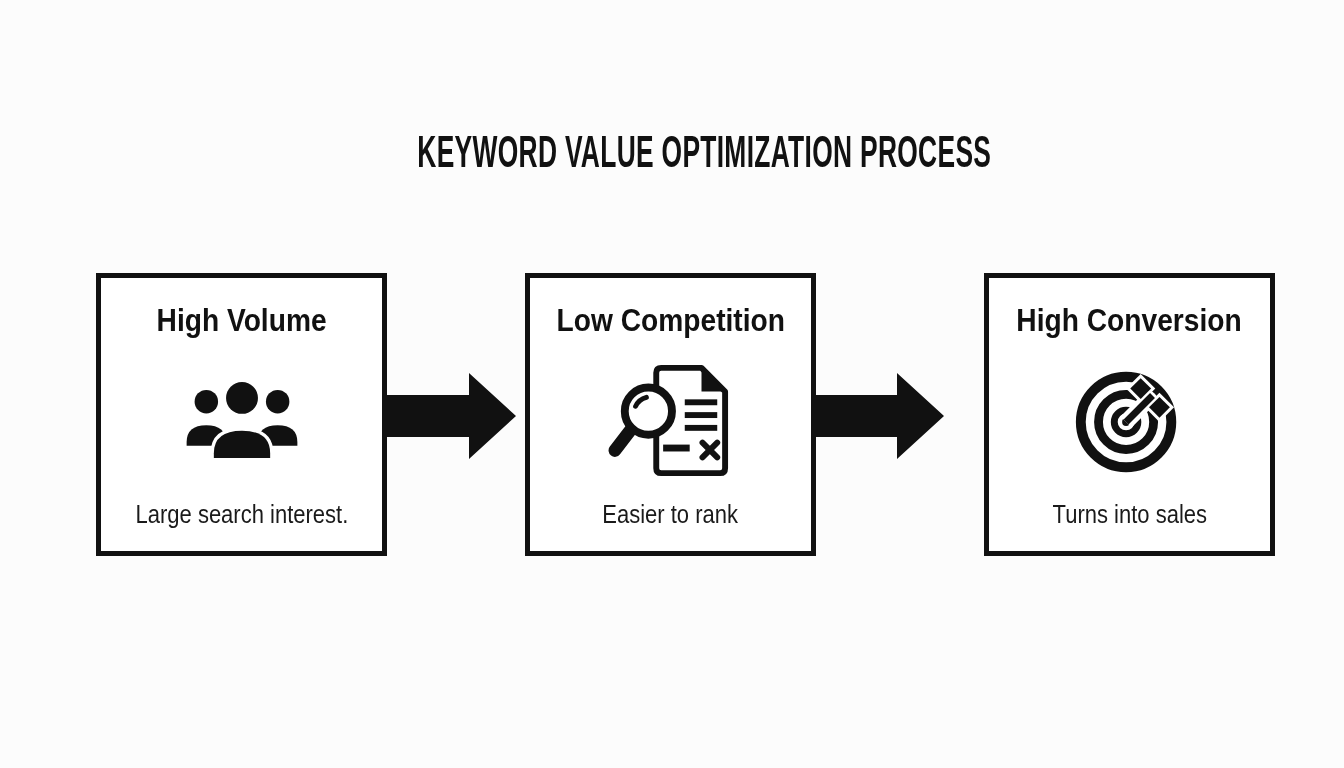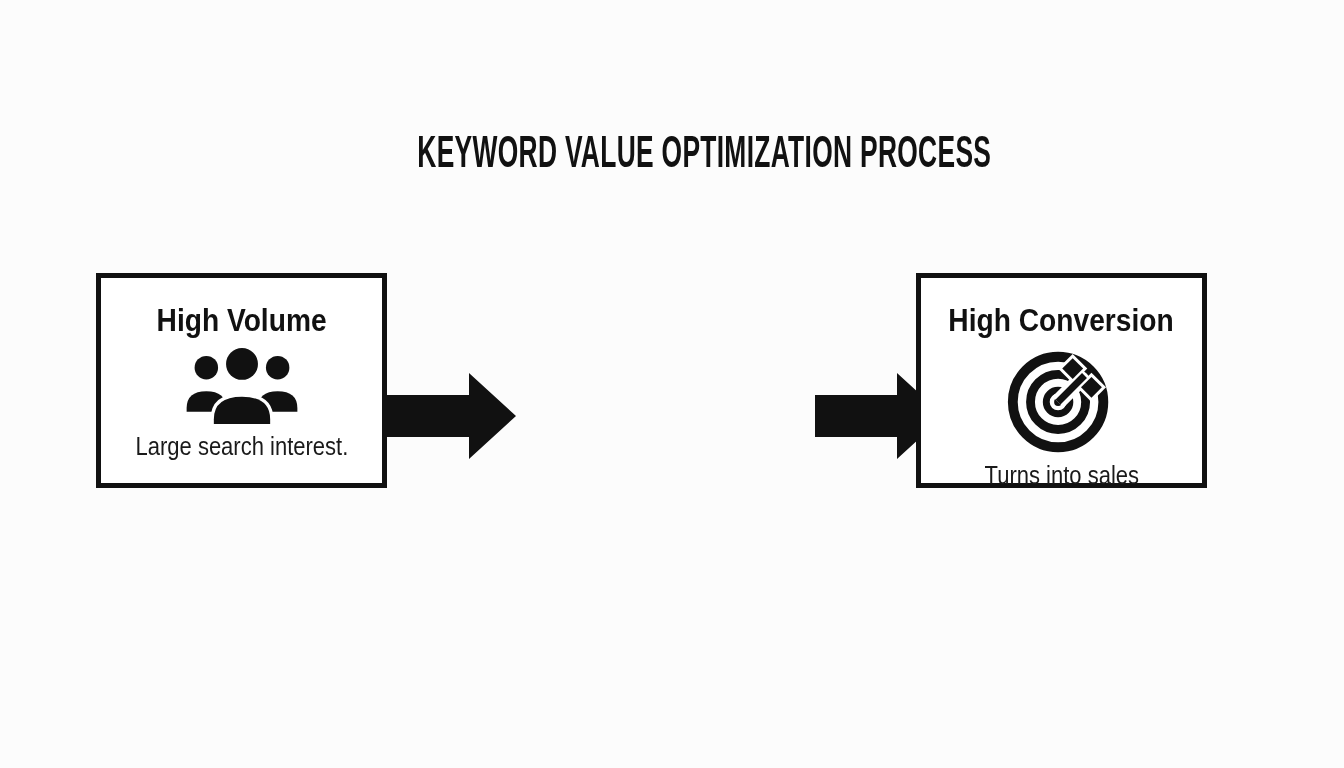--- a/index.html
+++ b/index.html
@@ -34,32 +34,32 @@
     letter-spacing:0.5px;
     transform:scaleX(0.60);
     transform-origin:center;
     color:var(--ink);
   }
 
   
   .step-card{
     position:absolute;
     top:273px;
-    width:291px;height:215px;
+    width:291px;height:283px;
     background:var(--panel);
     border:5px solid var(--ink);
     display:flex;
     flex-direction:column;
     align-items:center;
     justify-content:space-between;
     padding:24px 6px 22px 6px;
   }
   .card-1{left:96px;}
   .card-2{left:525px;}
-  .card-3{left:916px;}
+  .card-3{left:984px;}
 
   .step-heading{
     font-size:32px;
     font-weight:700;
     white-space:nowrap;
     transform:scaleX(0.88);
     transform-origin:center;
   }
   .step-caption{
     font-size:25px;
@@ -111,20 +111,42 @@
     </div>
     <div class="step-caption">Large search interest.</div>
   </div>
 
   <div class="flow-arrow flow-arrow-1">
     <svg width="130" height="88" viewBox="0 0 130 88" aria-hidden="true">
       <polygon points="0,23 82,23 82,1 129,44 82,87 82,65 0,65" fill="currentColor"></polygon>
     </svg>
   </div>
 
+  <div class="step-card card-2">
+    <div class="step-heading">Low Competition</div>
+    <div class="step-icon">
+      <svg width="128" height="120" viewBox="0 0 130 122" aria-hidden="true">
+
+        <path d="M55 8 H96 L120 32 V110 Q120 115 115 115 H55 Q50 115 50 110 V13 Q50 8 55 8 Z" fill="var(--panel)" stroke="currentColor" stroke-width="6" stroke-linejoin="round"></path>
+        <path d="M96 8 L120 32 H96 Z" fill="currentColor"></path>
+
+        <rect x="79" y="40" width="33" height="6" fill="currentColor"></rect>
+        <rect x="79" y="53" width="33" height="6" fill="currentColor"></rect>
+        <rect x="79" y="66" width="33" height="6" fill="currentColor"></rect>
+        <rect x="57" y="86" width="27" height="7" fill="currentColor"></rect>
+
+        <path d="M97 84 L112 99 M112 84 L97 99" stroke="currentColor" stroke-width="6" stroke-linecap="round"></path>
+
+        <line x1="24" y1="71" x2="8" y2="92" stroke="currentColor" stroke-width="13" stroke-linecap="round"></line>
+        <circle cx="42" cy="52" r="24" fill="var(--panel)" stroke="currentColor" stroke-width="8"></circle>
+        <path d="M29 47 A17 17 0 0 1 40 38" fill="none" stroke="currentColor" stroke-width="5" stroke-linecap="round"></path>
+      </svg>
+    </div>
+    <div class="step-caption">Easier to rank</div>
+  </div>
 
   <div class="flow-arrow flow-arrow-2">
     <svg width="130" height="88" viewBox="0 0 130 88" aria-hidden="true">
       <polygon points="0,23 82,23 82,1 129,44 82,87 82,65 0,65" fill="currentColor"></polygon>
     </svg>
   </div>
 
   <div class="step-card card-3">
     <div class="step-heading">High Conversion</div>
     <div class="step-icon">

